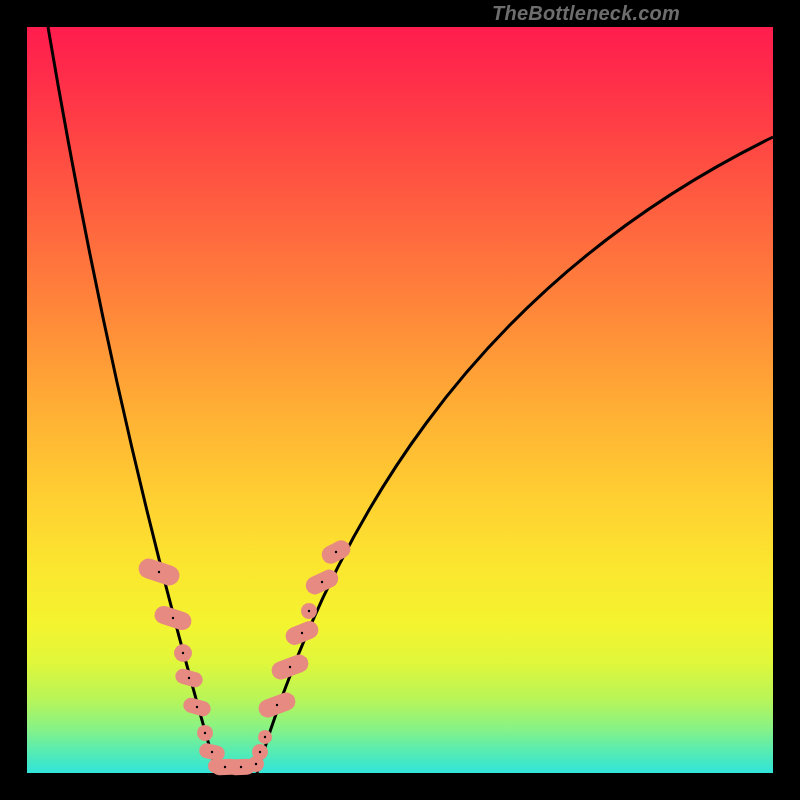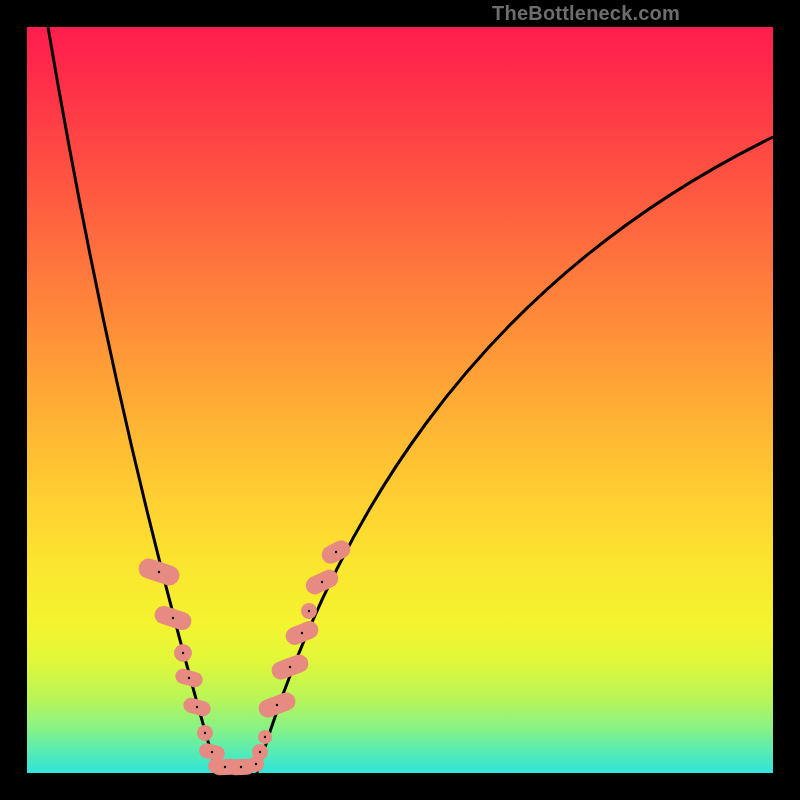--- a/index.html
+++ b/index.html
@@ -2,20 +2,21 @@
 <html><head>
 <meta charset="utf-8">
 <style>
   * { margin: 0; padding: 0; box-sizing: border-box; }
   html, body { width: 800px; height: 800px; overflow: hidden; background: #000; }
   .frame {
     position: relative;
     width: 688px;
     height: 800px;
     background: #000;
+    font-style: italic;
   }
   .inner {
     position: absolute;
     left: 27px;
     top: 27px;
     width: 746px;
     height: 746px;
   }
   .gradient {
     position: absolute;

